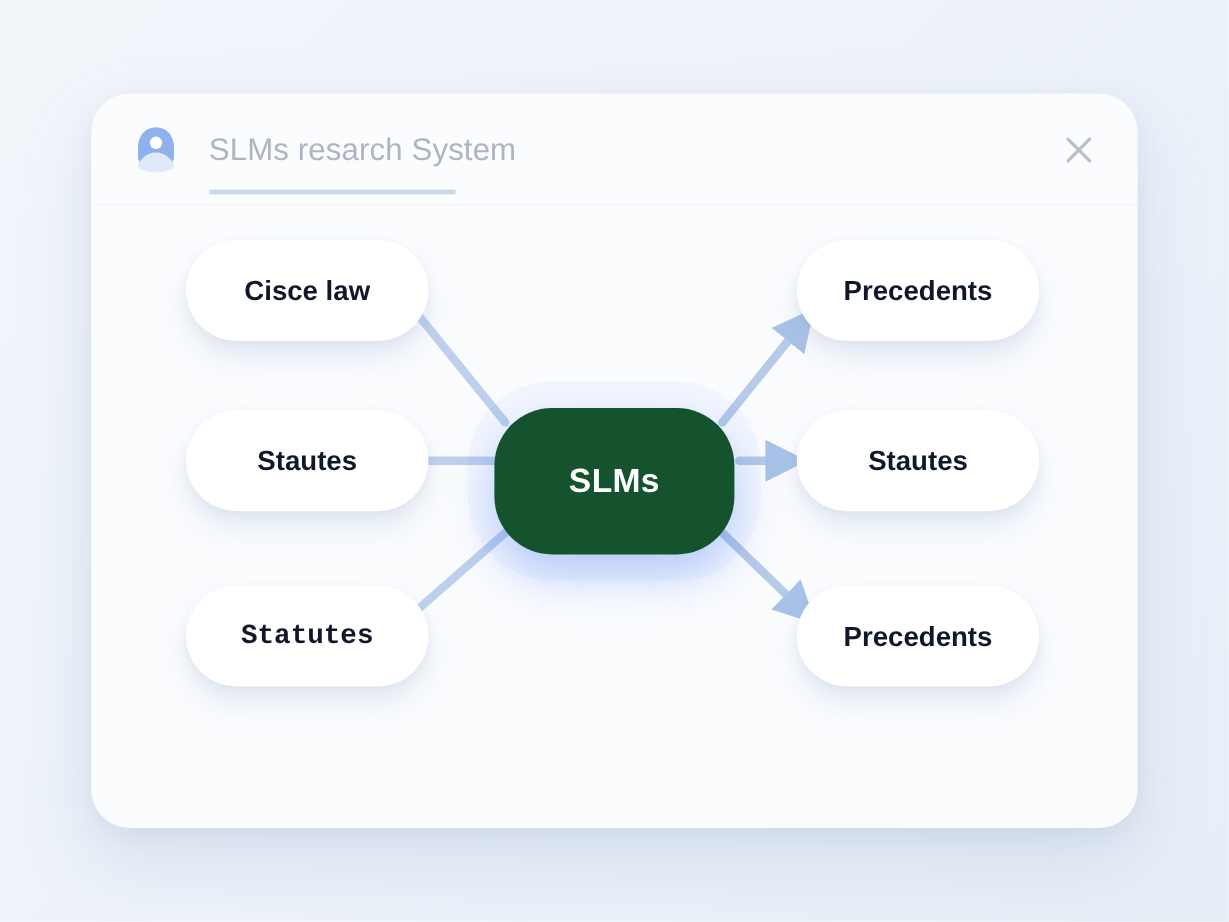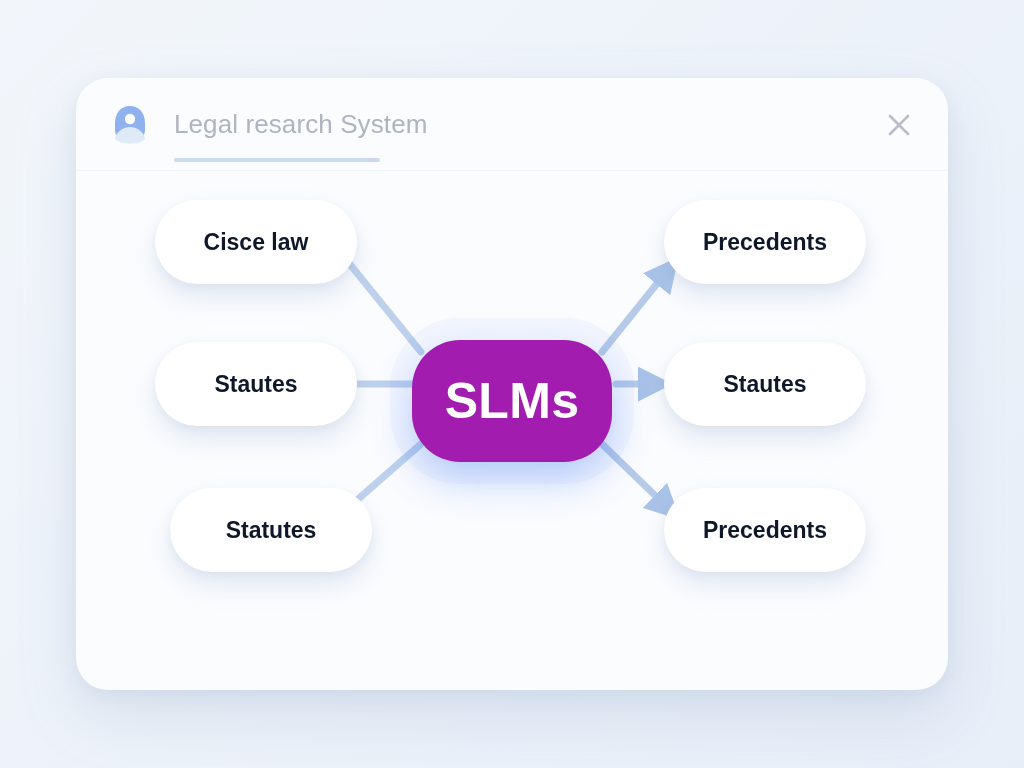--- a/index.html
+++ b/index.html
@@ -125,55 +125,55 @@
                 0 3px 8px rgba(132, 158, 198, 0.10);
     cursor: pointer;
   }
 
   #node-center {
     left: 336px;
     top: 170px;
     width: 200px;
     height: 122px;
     border-radius: 48px;
-    background: #a21caf;
+    background: #14532d;
     color: #ffffff;
-    font-size: 50px;
+    font-size: 28px;
     font-weight: 700;
     letter-spacing: 0.3px;
     box-shadow: 0 18px 40px rgba(36, 99, 240, 0.30),
                 0 0 0 22px rgba(60, 120, 245, 0.045);
     cursor: pointer;
   }
 
   
   #node-l1 { left: 79px;  top: 30px; }
   #node-l2 { left: 79px;  top: 172px; }
-  #node-l3 { left: 94px;  top: 318px; }
+  #node-l3 { left: 79px;  top: 318px; font-family: Liberation Mono, monospace; }
   
   #node-r1 { left: 588px; top: 30px; }
   #node-r2 { left: 588px; top: 172px; }
   #node-r3 { left: 588px; top: 318px; }
 </style>
 </head>
 <body>
 
 <div id="card">
 
   <div id="header">
 
     <div id="avatar-icon">
       <svg width="46" height="46" viewBox="0 0 46 46">
         <path d="M23 4 C32 4 38 11 38 21 L38 28 C38 36 31 41 23 41 C15 41 8 36 8 28 L8 21 C8 11 14 4 23 4 Z" fill="#8FB1EE"></path>
         <circle cx="23" cy="17" r="5.2" fill="#ffffff"></circle>
         <path d="M23 25 C31 25 37 31 38.3 37 C35 40 29.5 41.6 23 41.6 C16.5 41.6 11 40 7.7 37 C9 31 15 25 23 25 Z" fill="#dfeaf9"></path>
       </svg>
     </div>
 
-    <div id="title">Legal resarch System</div>
+    <div id="title">SLMs resarch System</div>
 
     <div id="title-underline"></div>
 
     <div id="close-button">
       <svg width="42" height="42" viewBox="0 0 42 42">
         <line x1="12" y1="12" x2="30" y2="30" stroke="#b9bec9" stroke-width="2.6" stroke-linecap="round"></line>
         <line x1="30" y1="12" x2="12" y2="30" stroke="#b9bec9" stroke-width="2.6" stroke-linecap="round"></line>
       </svg>
     </div>
   </div>

